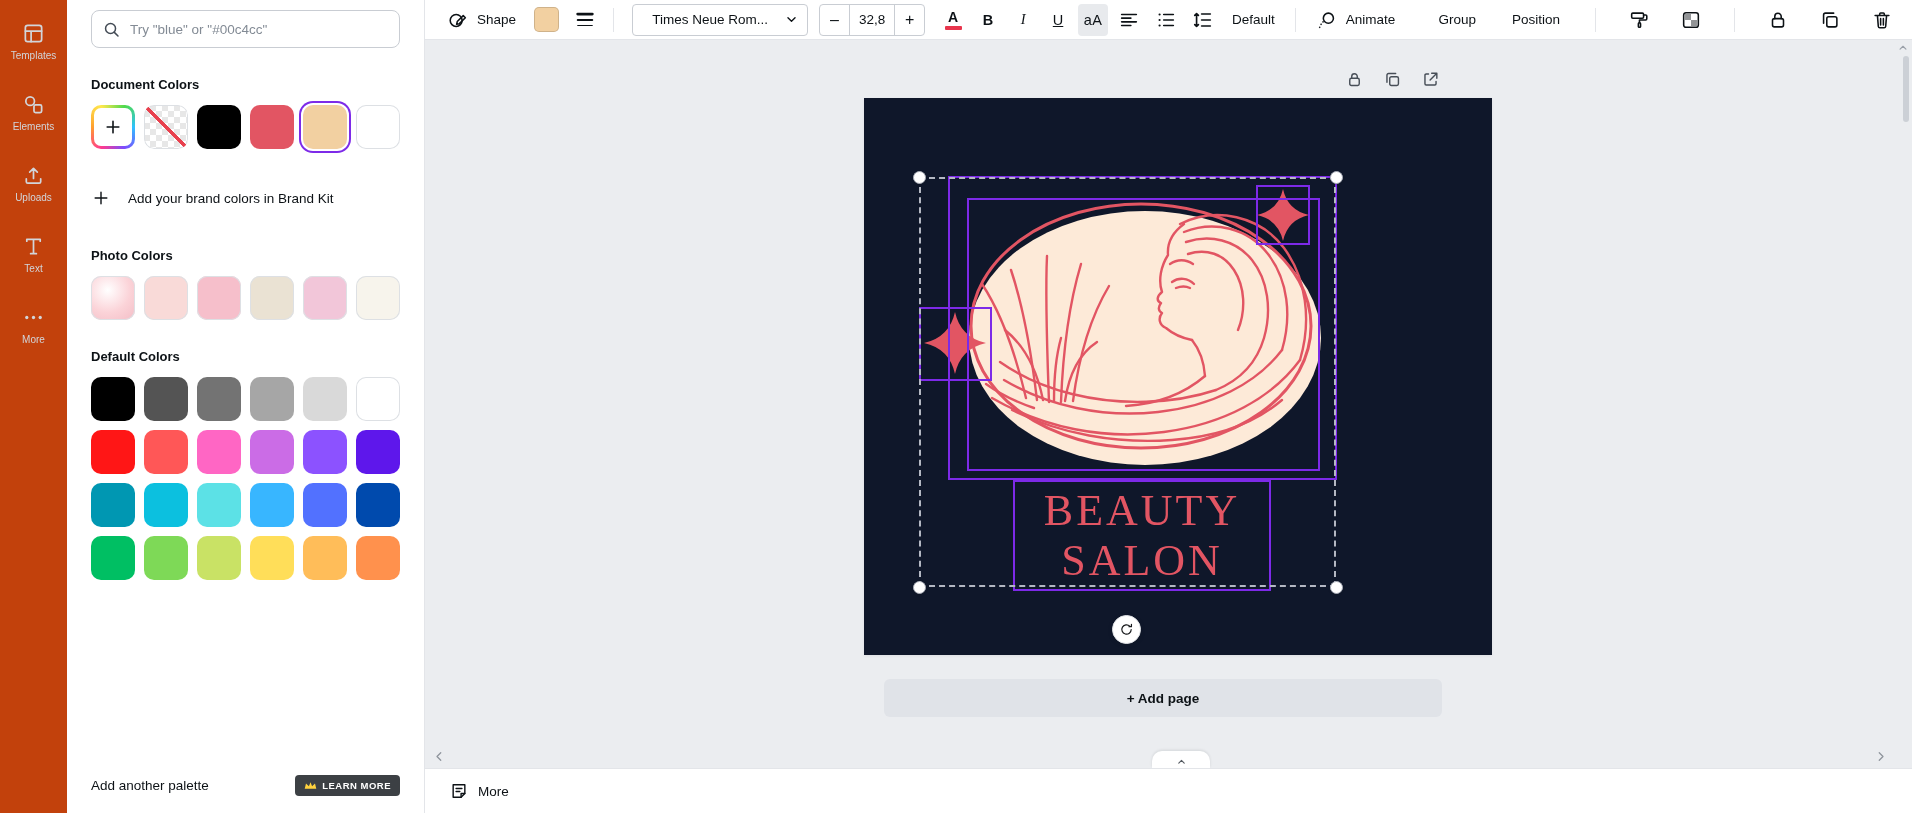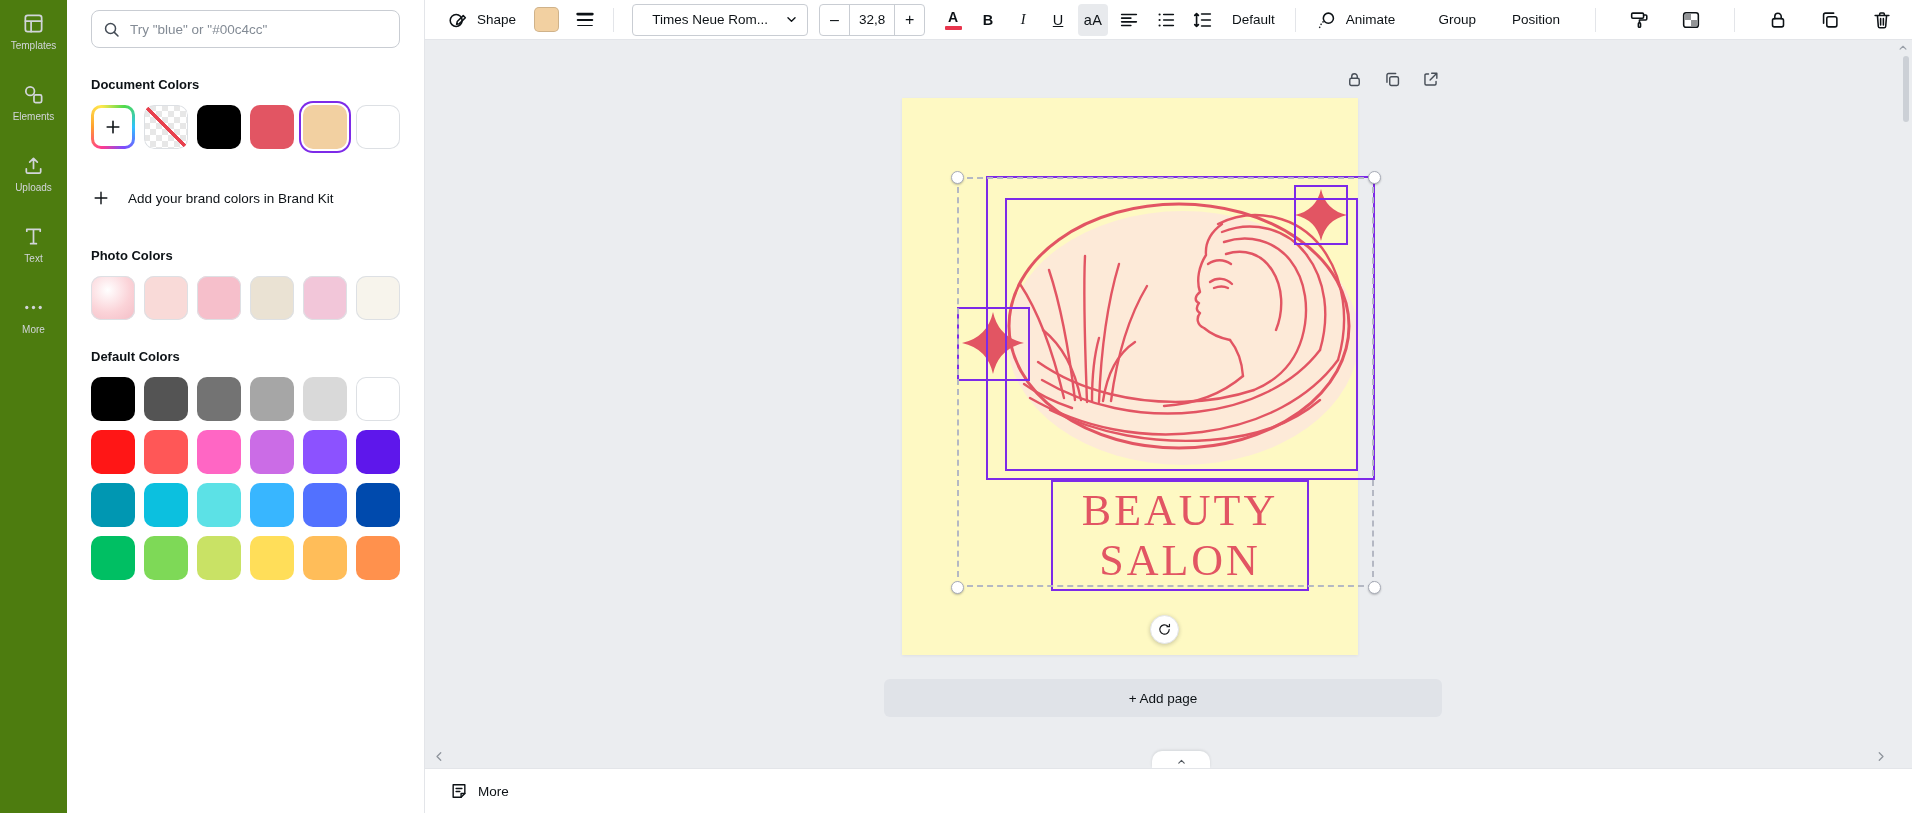--- a/index.html
+++ b/index.html
@@ -4,21 +4,21 @@
 <style>
   *{box-sizing:border-box;margin:0;padding:0}
   html,body{width:1912px;height:813px}
   body{font-family:"Liberation Sans",sans-serif;color:#0d1216;overflow:hidden;background:#fff;font-size:13.5px}
   button{font-family:inherit;font-size:inherit;border:none;background:none;cursor:pointer;color:inherit;padding:0}
   svg{display:block}
 
   .app{position:relative;width:1912px;height:813px;background:#fff}
 
   
-  .rail{position:absolute;left:0;top:0;bottom:0;width:67px;background:#4d7c0f;display:flex;flex-direction:column;align-items:center;padding-top:0;gap:9px;z-index:20}
+  .rail{position:absolute;left:0;top:0;bottom:0;width:67px;background:#c2410c;display:flex;flex-direction:column;align-items:center;padding-top:10px;gap:9px;z-index:20}
   .rail-item{width:67px;height:62px;display:flex;flex-direction:column;align-items:center;justify-content:center;gap:5px;color:#d2d5da}
   .rail-item svg{width:23px;height:23px}
   .rail-label{font-size:10px}
 
   
   .panel{position:absolute;left:67px;top:0;bottom:0;width:358px;background:#fff;border-right:1px solid #e3e5e9;padding:10px 24px 0;z-index:15}
   .search-wrap{height:38px;border:1px solid #c9cdd3;border-radius:8px;display:flex;align-items:center;padding:0 10px;gap:9px}
   .search-wrap svg{width:19px;height:19px;color:#434b55;flex:none}
   .search-wrap input{border:none;outline:none;flex:1;font-size:13.5px;color:#0d1216;background:transparent;min-width:0}
   .search-wrap input::placeholder{color:#838b95}
@@ -60,25 +60,25 @@
   .fmt-btn{width:30px;height:32px;display:flex;align-items:center;justify-content:center;border-radius:4px;font-size:14.5px;flex:none}
   .fmt-btn.active{background:#e8eaed}
   .textcolor{display:flex;flex-direction:column;align-items:center;justify-content:center;width:30px;height:32px;border-radius:4px;flex:none}
   .textcolor .glyph{font-size:14px;font-weight:700;line-height:1}
   .textcolor .bar{width:17px;height:4px;border-radius:1px;margin-top:2px}
   .tb-right{margin-left:auto;display:flex;align-items:center;gap:20px}
   .tb-iconbtn{width:32px;height:32px;display:flex;align-items:center;justify-content:center;border-radius:4px;flex:none}
 
   
   .canvas-area{position:absolute;top:40px;left:0;right:0;bottom:45px}
-  .page{position:absolute;left:477px;top:58px;width:456px;height:557px;background:#fef9c3;box-shadow:0 1px 3px rgba(14,19,24,.06)}
+  .page{position:absolute;left:439px;top:58px;width:628px;height:557px;background:#0f172a;box-shadow:0 1px 3px rgba(14,19,24,.06)}
   .page-controls{position:absolute;left:916px;top:26px;display:flex;gap:12px}
   .pc-btn{width:26px;height:26px;display:flex;align-items:center;justify-content:center;color:#474e57;border-radius:4px}
   .pc-btn svg{width:19px;height:19px}
-  .add-page{position:absolute;left:459px;top:639px;width:558px;height:38px;background:#e0e3e8;border-radius:6px;display:flex;align-items:center;justify-content:center;font-weight:400;color:#0d1216}
+  .add-page{position:absolute;left:459px;top:639px;width:558px;height:38px;background:#e0e3e8;border-radius:6px;display:flex;align-items:center;justify-content:center;font-weight:700;color:#0d1216}
 
   
   .logo-svg{position:absolute;inset:0;width:558px;height:557px}
   .oval-fill{fill:var(--oval,#fdead8)}
   .accent-stroke{fill:none;stroke:var(--accent,#e25563);stroke-width:2.4;stroke-linecap:round;stroke-linejoin:round}
   .accent-stroke.thick{stroke-width:3}
   .accent-fill{fill:var(--accent,#e25563)}
   .sel-rect{fill:none;stroke:var(--selection,#7d2ae8);stroke-width:2}
   .design-text{position:absolute;left:150px;top:383px;width:256px;height:109px;display:flex;flex-direction:column;align-items:center;justify-content:center;
     font-family:"Liberation Serif","DejaVu Serif",serif;font-size:44px;line-height:50px;letter-spacing:3px;color:var(--accent,#e25563);text-align:center}
@@ -216,20 +216,29 @@
       <button class="swatch" style="background: rgb(82, 113, 255);"></button>
       <button class="swatch" style="background: rgb(0, 74, 173);"></button>
       <button class="swatch" style="background: rgb(0, 191, 99);"></button>
       <button class="swatch" style="background: rgb(126, 217, 87);"></button>
       <button class="swatch" style="background: rgb(201, 226, 101);"></button>
       <button class="swatch" style="background: rgb(255, 222, 89);"></button>
       <button class="swatch" style="background: rgb(255, 189, 89);"></button>
       <button class="swatch" style="background: rgb(255, 145, 77);"></button>
     </div>
 
+    <div class="panel-footer">
+      <button>Add another palette</button>
+      <span class="learn-badge">
+        <svg viewBox="0 0 20 14" fill="#ffd23e">
+            <path d="M1 12L3 4l4.5 4L10 2l2.5 6L17 4l2 8z"></path>
+          </svg>
+        <span>LEARN MORE</span>
+      </span>
+    </div>
   </aside>
 
   <main class="stage">
 
     <header class="toolbar">
       <button class="tb-btn">
         <svg class="tb-icon" viewBox="0 0 24 24" fill="none" stroke="currentColor" stroke-width="1.7" stroke-linecap="round" stroke-linejoin="round">
             <circle cx="10" cy="12.5" r="6.5"></circle>
             <path d="M13.5 16l6.5-6.5-2.3-2.3-6.5 6.5-.7 3z"></path>
           </svg>

